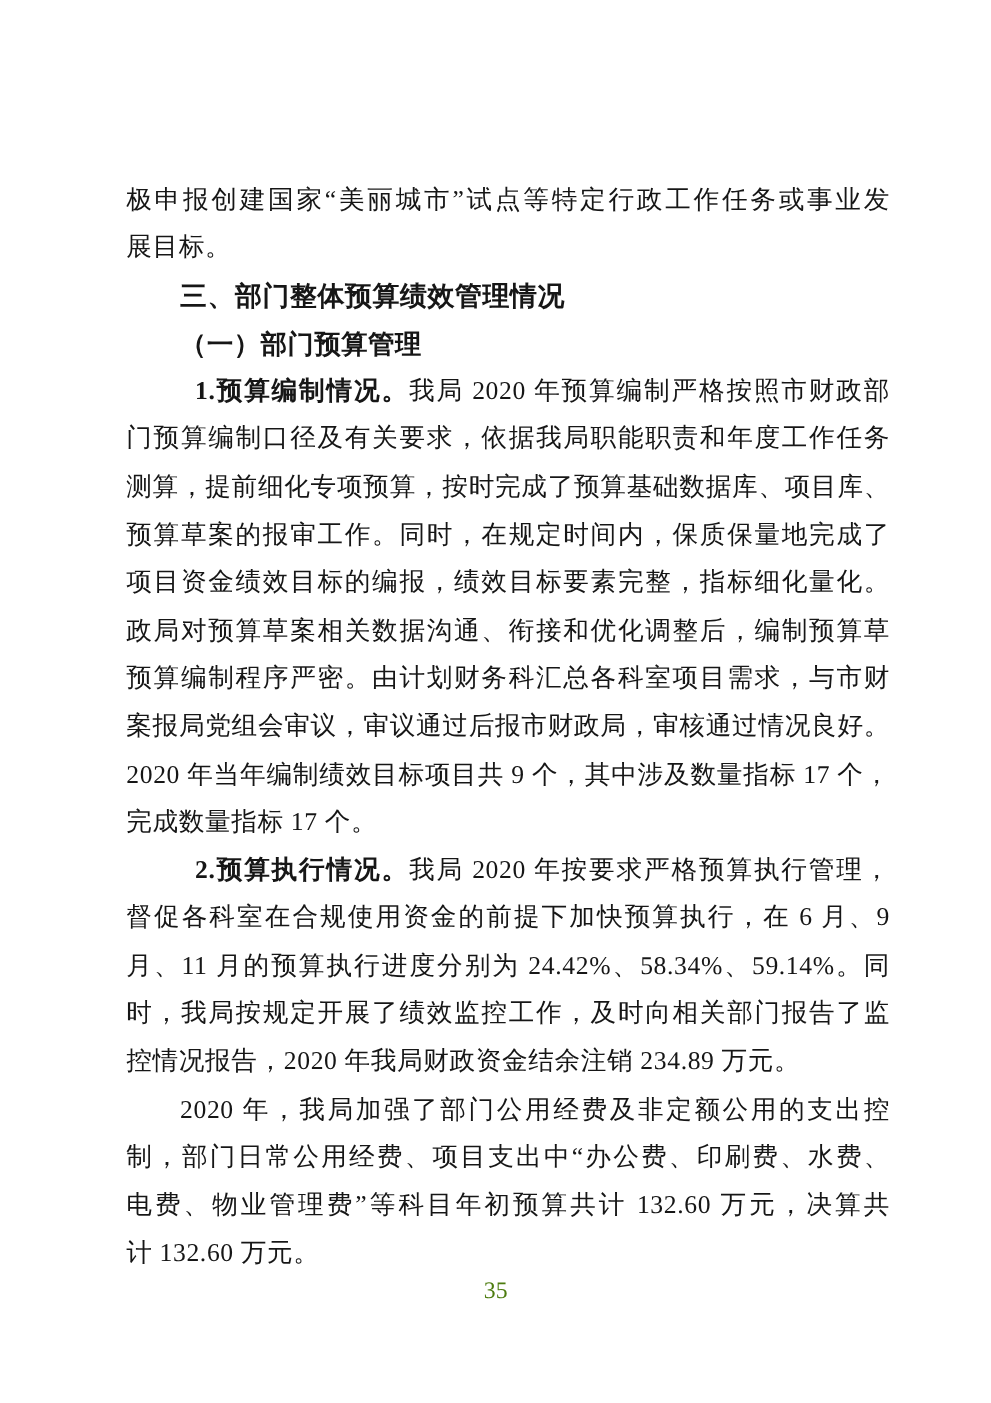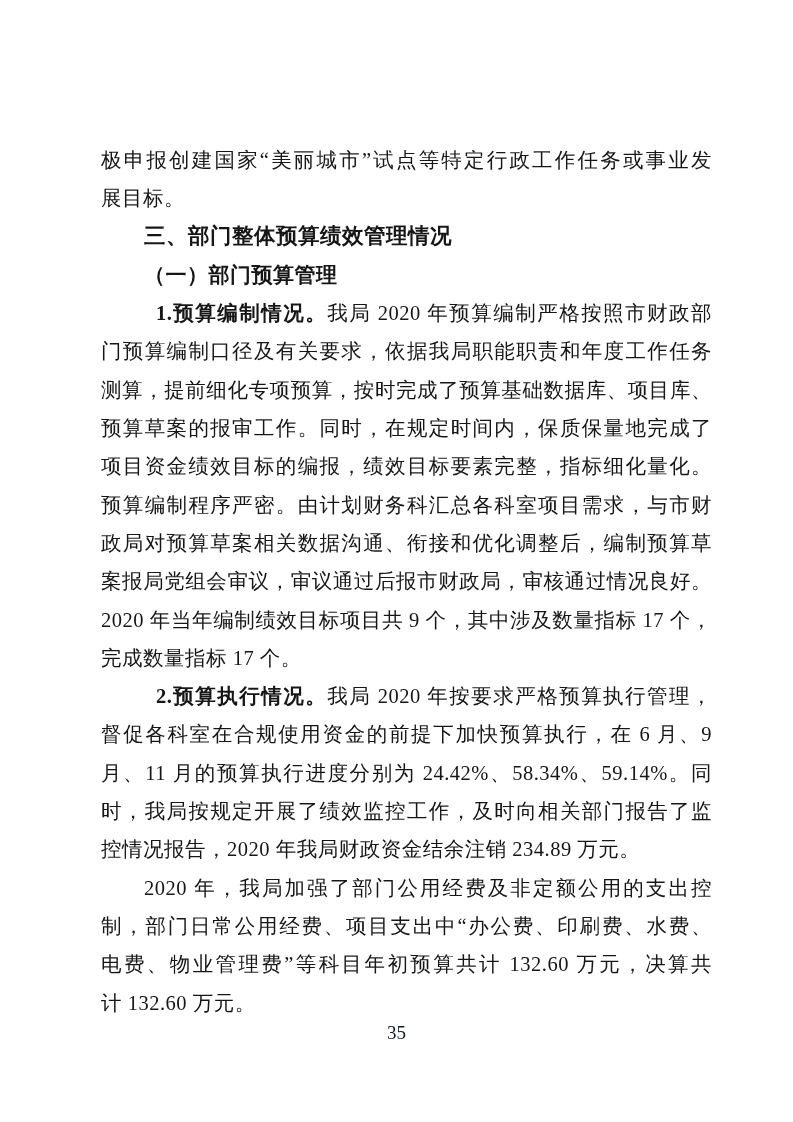--- a/index.html
+++ b/index.html
@@ -33,21 +33,21 @@
     overflow: hidden;
   }
   .line.last {
     text-align: right;
     text-align-last: left;
   }
   .line.indent {
     text-indent: 43px;
   }
   .line.h1 {
-    font-family: Liberation Mono, monospace;
+    font-family: Liberation Sans, sans-serif;
     font-weight: bold;
     font-size: 21.5px;
     text-align: right;
     text-align-last: left;
   }
   .line.h2 {
     font-weight: bold;
     font-size: 21px;
     text-align: left;
     text-align-last: left;
@@ -57,42 +57,42 @@
     margin-left: 12px;
   }
   .page-number {
     position: absolute;
     left: 0;
     top: 1020px;
     width: 100%;
     text-align: center;
     font-size: 19px;
     line-height: 26px;
-    color: #0f172a;
+    color: #4d7c0f;
   }
 </style>
 </head>
 <body>
 
 <div class="page">
   <div class="text-block">
 
     <div class="line"><span>极申报创建国家“美丽城市”试点等特定行政工作任务或事业发</span></div>
     <div class="line last"><span>展目标。</span></div>
 
     <div class="line h1 indent"><span>三、部门整体预算绩效管理情况</span></div>
     <div class="line h2 indent"><span>（一）部门预算管理</span></div>
 
     <div class="line indent"><span class="lead">1.预算编制情况。</span><span>我局 2020 年预算编制严格按照市财政部</span></div>
     <div class="line"><span>门预算编制口径及有关要求，依据我局职能职责和年度工作任务</span></div>
     <div class="line"><span>测算，提前细化专项预算，按时完成了预算基础数据库、项目库、</span></div>
     <div class="line"><span>预算草案的报审工作。同时，在规定时间内，保质保量地完成了</span></div>
     <div class="line"><span>项目资金绩效目标的编报，绩效目标要素完整，指标细化量化。</span></div>
+    <div class="line"><span>政局对预算草案相关数据沟通、衔接和优化调整后，编制预算草</span></div>
     <div class="line"><span>预算编制程序严密。由计划财务科汇总各科室项目需求，与市财</span></div>
-    <div class="line"><span>政局对预算草案相关数据沟通、衔接和优化调整后，编制预算草</span></div>
     <div class="line"><span>案报局党组会审议，审议通过后报市财政局，审核通过情况良好。</span></div>
     <div class="line"><span>2020 年当年编制绩效目标项目共 9 个，其中涉及数量指标 17 个，</span></div>
     <div class="line last"><span>完成数量指标 17 个。</span></div>
 
     <div class="line indent"><span class="lead">2.预算执行情况。</span><span>我局 2020 年按要求严格预算执行管理，</span></div>
     <div class="line"><span>督促各科室在合规使用资金的前提下加快预算执行，在 6 月、9</span></div>
     <div class="line"><span>月、11 月的预算执行进度分别为 24.42%、58.34%、59.14%。同</span></div>
     <div class="line"><span>时，我局按规定开展了绩效监控工作，及时向相关部门报告了监</span></div>
     <div class="line last"><span>控情况报告，2020 年我局财政资金结余注销 234.89 万元。</span></div>
 

